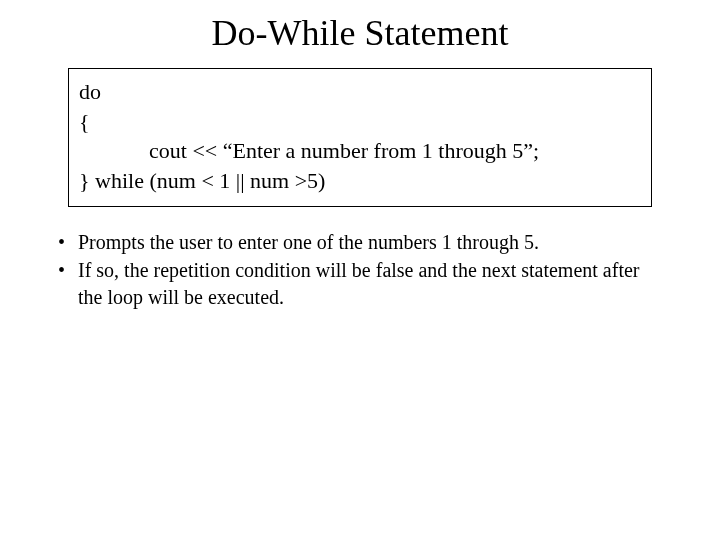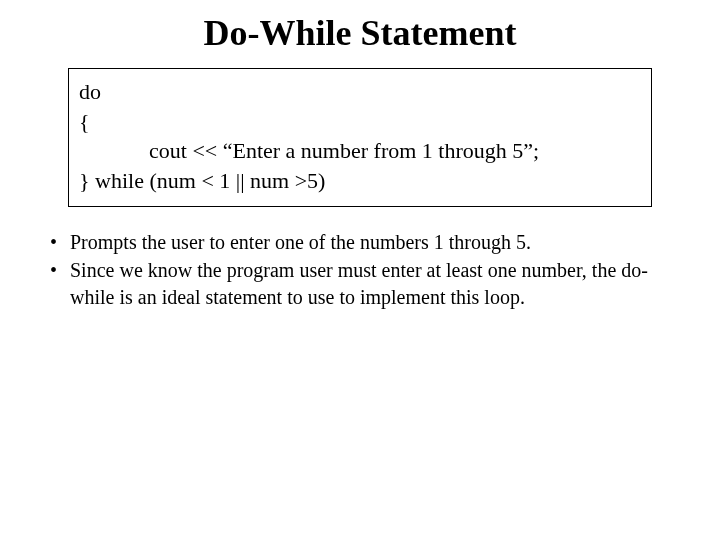--- a/index.html
+++ b/index.html
@@ -14,35 +14,35 @@
   .slide {
     width: 720px;
     height: 540px;
     box-sizing: border-box;
     padding: 12px 40px 20px 40px;
   }
   .title {
     font-size: 36px;
     text-align: center;
     margin: 0 0 14px 0;
-    font-weight: bold;
+    font-weight: normal;
   }
   .code-box {
     border: 1px solid #000;
     margin: 0 28px 22px 28px;
     padding: 8px 10px 10px 10px;
     font-size: 22px;
     line-height: 1.35;
   }
   .code-line { white-space: pre; }
   .indent { padding-left: 70px; display: inline-block; }
   .bullets {
     list-style: none;
     padding: 0 0 0 4px;
-    margin: 4px;
+    margin: 12px;
     font-size: 20px;
     line-height: 1.32;
   }
   .bullets li {
     position: relative;
     padding-left: 22px;
     margin: 0 0 2px 0;
   }
   .bullets li::before {
     content: "•";
@@ -60,16 +60,16 @@
 
   <div class="code-box">
     <div class="code-line">do</div>
     <div class="code-line">{</div>
     <div class="code-line"><span class="indent">cout &lt;&lt; “Enter a number from 1 through 5”;</span></div>
     <div class="code-line">} while (num &lt; 1 || num &gt;5)</div>
   </div>
 
   <ul class="bullets">
     <li> Prompts the user to enter one of the numbers 1 through 5.</li>
-    <li>Since we know the program user must enter at least one number, the do-while is an ideal statement to use to implement this loop.</li>
+    <li>If so, the repetition condition will be false and the next statement after the loop will be executed.</li>
   </ul>
 
 </div>
 
 </body></html>

